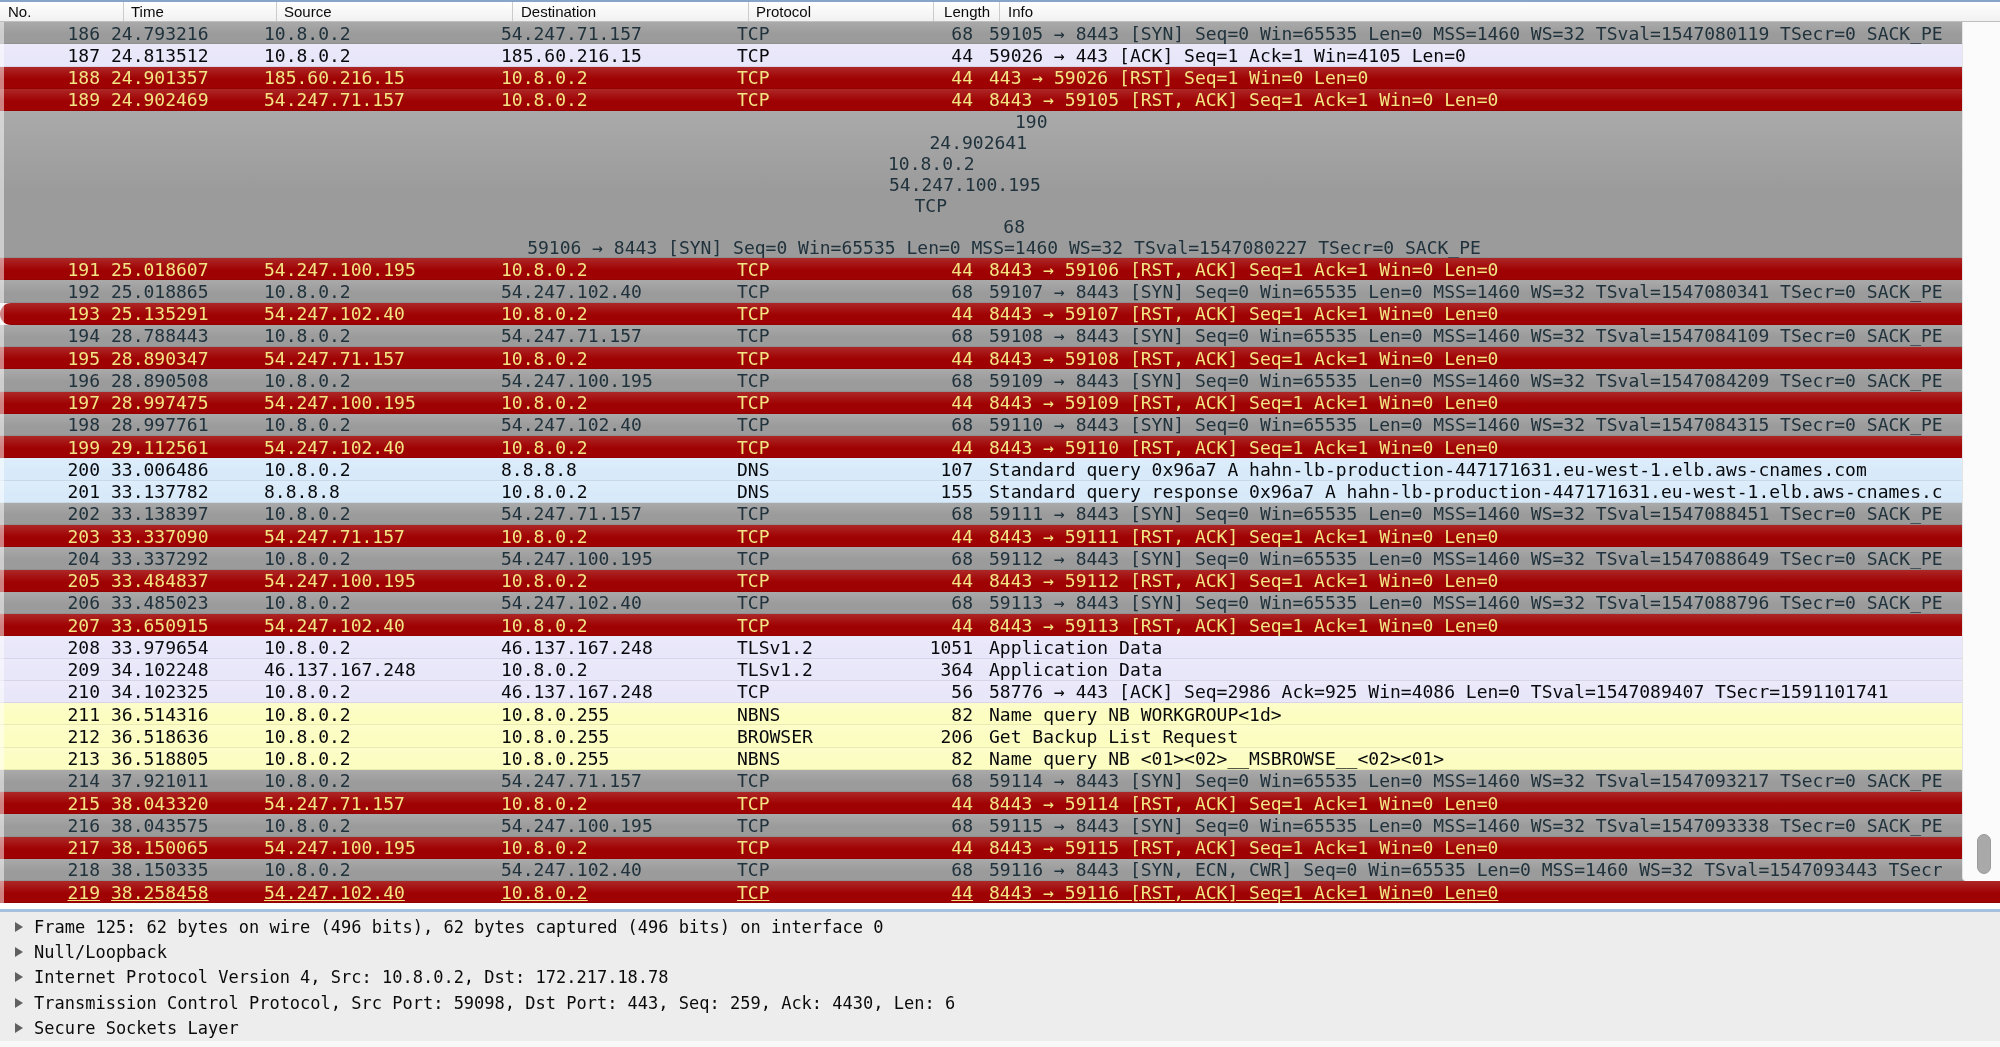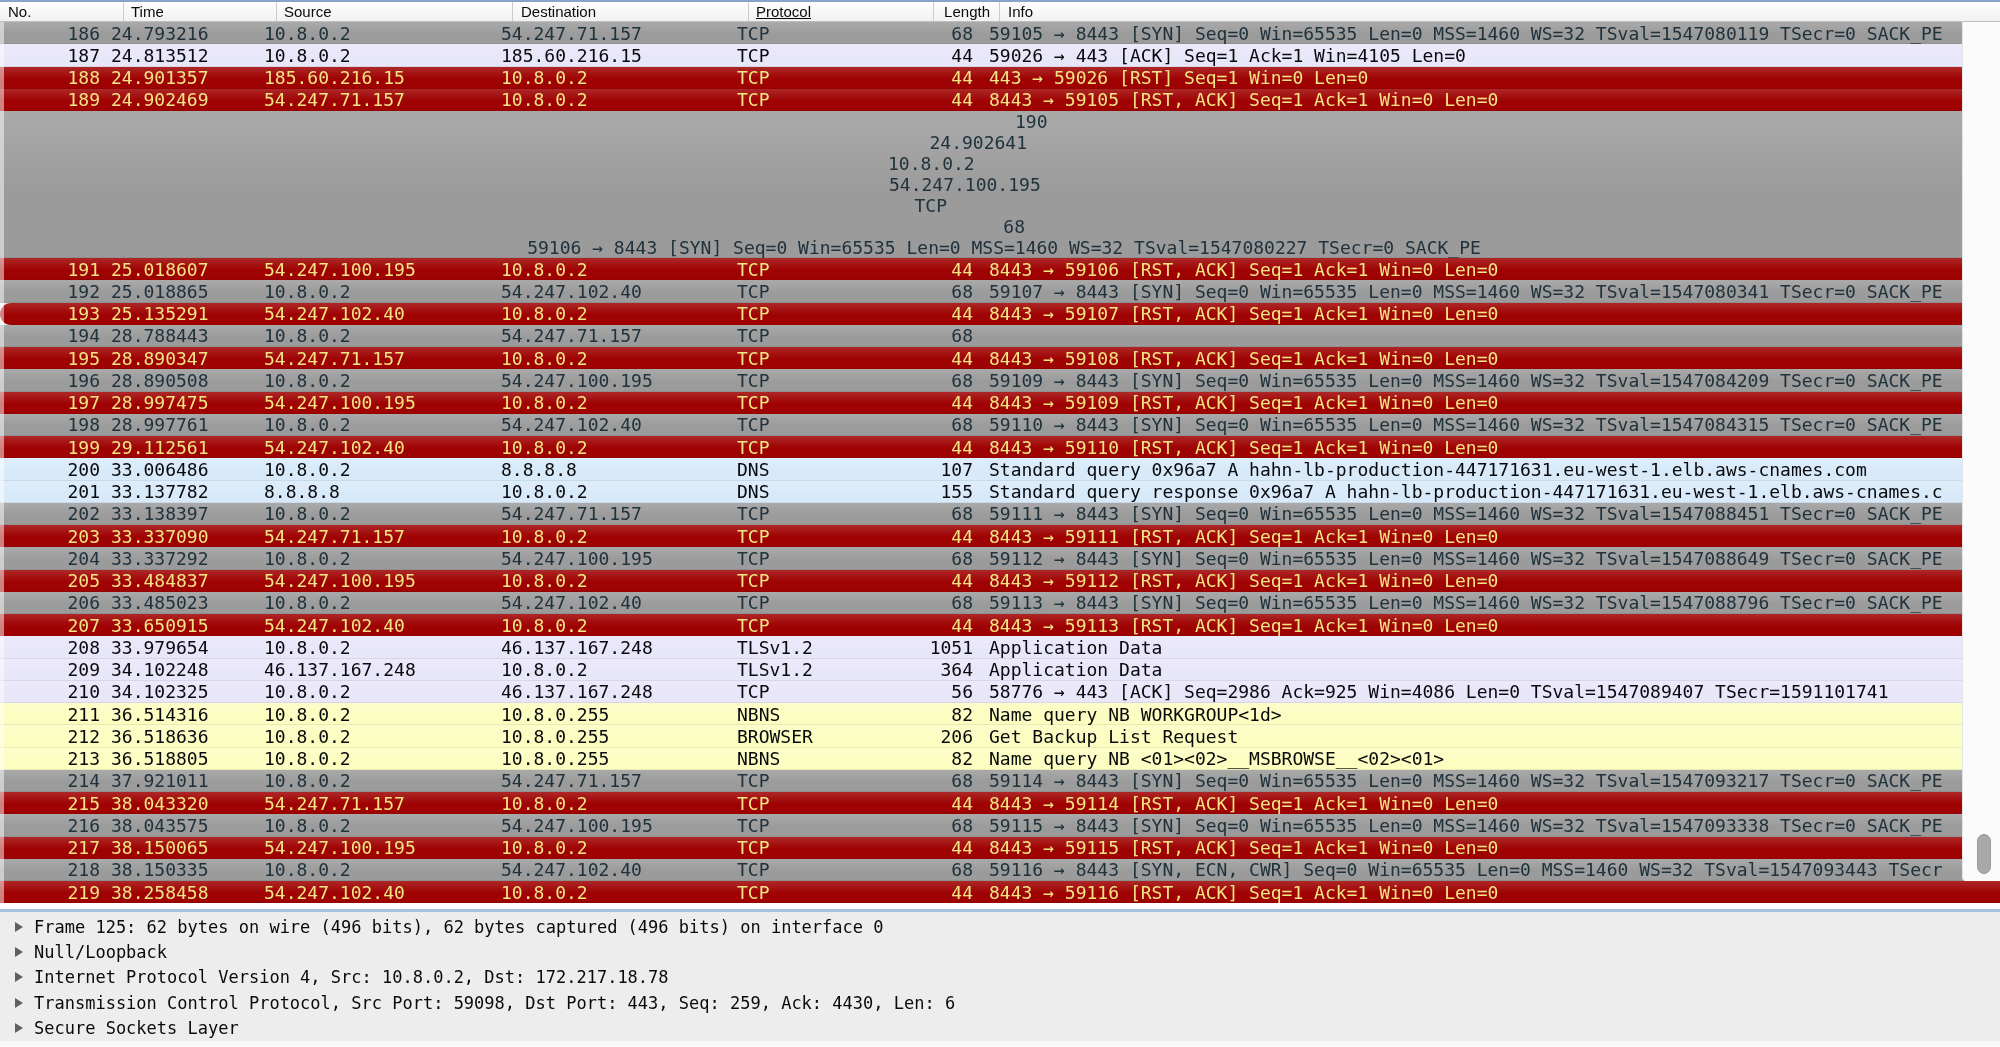--- a/index.html
+++ b/index.html
@@ -11,21 +11,21 @@
   .list-header { position:absolute; left:0; top:0; width:2000px; height:22px;
     background:linear-gradient(#FFFFFF,#F1F1F1);
     border-top:2px solid #87A5C8; border-bottom:1px solid #BEBEBE;
     display:flex; z-index:5; }
   .hc { height:100%; display:flex; align-items:center; font-size:15px; color:#0A0A0A;
         border-right:1px solid #CBCBCB; white-space:nowrap; }
   .w-no   { width:124px; padding-left:8px; }
   .w-time { width:153px; padding-left:7px; }
   .w-src  { width:236px; padding-left:7px; }
   .w-dst  { width:236px; padding-left:8px; }
-  .w-proto{ width:185px; padding-left:7px;text-decoration:underline; }
+  .w-proto{ width:185px; padding-left:7px; }
   .w-len  { width:66px;  justify-content:flex-end; padding-right:9px; }
   .w-info { flex:1; padding-left:8px; border-right:none; }
 
   
   .rows { position:absolute; left:0; top:22px; width:2000px; height:881px;
           display:flex; flex-direction:column; }
   .prow { flex:1; display:flex; align-items:center; white-space:nowrap;
           font-family:"DejaVu Sans Mono",monospace; font-size:18px;
           background-image:linear-gradient(rgba(255,255,255,0.15),rgba(255,255,255,0) 55%);
           box-shadow:inset 0 -1px rgba(0,0,0,0.07); }
@@ -152,20 +152,21 @@
       <div class="pc c-len">44</div>
       <div class="pc c-info">8443 → 59107 [RST, ACK] Seq=1 Ack=1 Win=0 Len=0</div>
     </div>
       <div class="prow" style="background-color: rgb(155, 155, 155); color: rgb(32, 50, 60);">
       <div class="pc c-no">194</div>
       <div class="pc c-time">28.788443</div>
       <div class="pc c-src">10.8.0.2</div>
       <div class="pc c-dst">54.247.71.157</div>
       <div class="pc c-proto">TCP</div>
       <div class="pc c-len">68</div>
+      <div class="pc c-info">59108 → 8443 [SYN] Seq=0 Win=65535 Len=0 MSS=1460 WS=32 TSval=1547084109 TSecr=0 SACK_PE</div>
     </div>
       <div class="prow" style="background-color: rgb(159, 2, 2); color: rgb(242, 229, 132);">
       <div class="pc c-no">195</div>
       <div class="pc c-time">28.890347</div>
       <div class="pc c-src">54.247.71.157</div>
       <div class="pc c-dst">10.8.0.2</div>
       <div class="pc c-proto">TCP</div>
       <div class="pc c-len">44</div>
       <div class="pc c-info">8443 → 59108 [RST, ACK] Seq=1 Ack=1 Win=0 Len=0</div>
     </div>
@@ -369,21 +370,21 @@
     </div>
       <div class="prow" style="background-color: rgb(155, 155, 155); color: rgb(32, 50, 60);">
       <div class="pc c-no">218</div>
       <div class="pc c-time">38.150335</div>
       <div class="pc c-src">10.8.0.2</div>
       <div class="pc c-dst">54.247.102.40</div>
       <div class="pc c-proto">TCP</div>
       <div class="pc c-len">68</div>
       <div class="pc c-info">59116 → 8443 [SYN, ECN, CWR] Seq=0 Win=65535 Len=0 MSS=1460 WS=32 TSval=1547093443 TSecr</div>
     </div>
-      <div class="prow" style="background-color: rgb(159, 2, 2); color: rgb(242, 229, 132);">
+      <div class="prow" style="background-color: rgb(159, 2, 2); color: rgb(242, 229, 132); text-decoration: underline;">
       <div class="pc c-no">219</div>
       <div class="pc c-time">38.258458</div>
       <div class="pc c-src">54.247.102.40</div>
       <div class="pc c-dst">10.8.0.2</div>
       <div class="pc c-proto">TCP</div>
       <div class="pc c-len">44</div>
       <div class="pc c-info">8443 → 59116 [RST, ACK] Seq=1 Ack=1 Win=0 Len=0</div>
     </div>
     </div>
 

